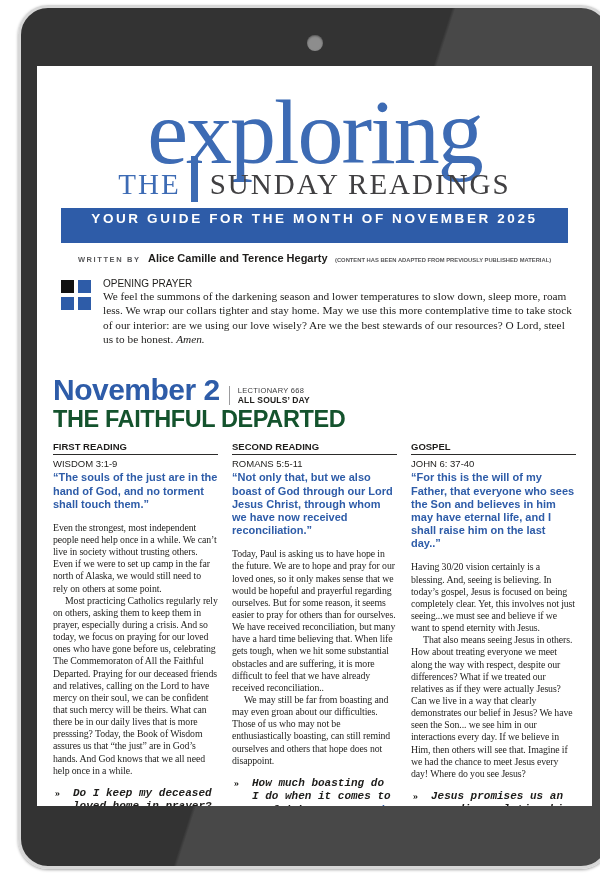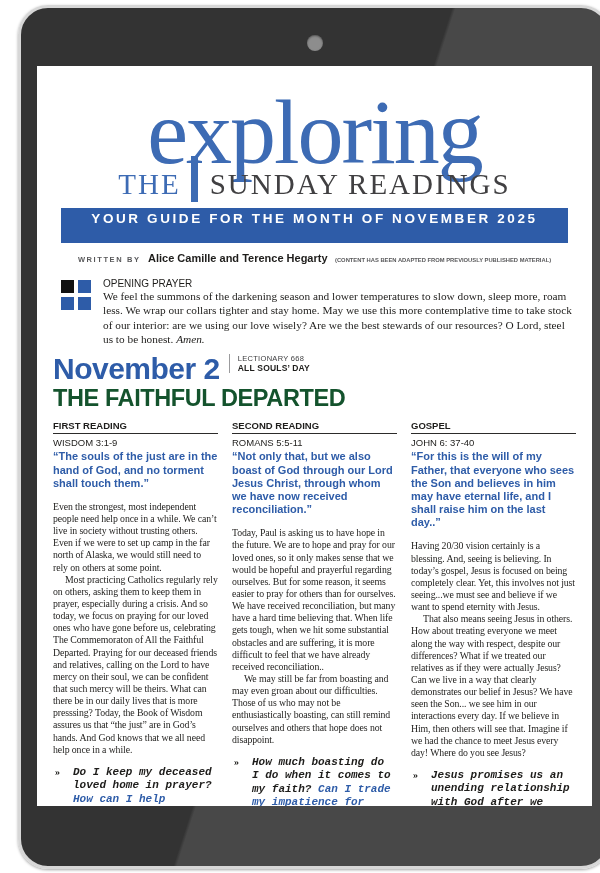--- a/index.html
+++ b/index.html
@@ -49,21 +49,21 @@
   .prayer-icon { flex:0 0 30px; display:grid; grid-template-columns:13px 13px;
                  grid-template-rows:13px 13px; gap:4px; margin-top:2px; }
   .sq { width:13px; height:13px; background:#2e5ca8; }
   .sq.k { background:#111111; }
   .prayer-title { font-size:10px; font-weight:normal; color:#1e1d1b; }
   .prayer-body { font-family:"Liberation Serif", serif; font-size:11.3px; line-height:1.28;
                  color:#1e1d1b; }
   .amen { font-style:italic; }
 
   
-  .dateline { display:flex; align-items:flex-start; margin:7px 0 0 0; }
+  .dateline { display:flex; align-items:flex-end; margin:28px 0 0 0; }
   .date { font-size:30px; font-weight:bold; color:#2e5ca8; letter-spacing:-0.5px; line-height:1; }
   .lect-stack { margin-left:9px; padding-left:8px; border-left:1px solid #9b9b9d; }
   .lect { font-size:7.5px; color:#3c3c3e; letter-spacing:.3px; }
   .feast { font-size:8.5px; font-weight:bold; color:#1e1d1b; letter-spacing:.2px; }
   .day-title { font-size:23.5px; font-weight:bold; color:#14532d; letter-spacing:-0.4px;
                margin-top:3px; line-height:1; }
 
   
   .cols { display:flex; gap:14px; margin-top:10px; }
   .col { flex:1 1 0; min-width:0; }
@@ -158,21 +158,21 @@
             <span class="q-mark">»</span>
             <span class="q-text"><span class="q-black">How much boasting do I do when it comes to my faith?</span><span class="q-blue">Can I trade my impatience for prayer?</span></span>
           </div>
         </div>
 
         <div class="col">
           <div class="col-head">GOSPEL</div>
           <div class="col-ref">JOHN 6: 37-40</div>
           <div class="col-quote">“For this is the will of my Father, that everyone who sees the Son and believes in him may have eternal life, and I shall raise him on the last day..”</div>
           <div class="col-body">
-            <p>Having 20/30 vision certainly is a blessing. And, seeing is believing. In today’s gospel, Jesus is focused on being completely clear. Yet, this involves not just seeing...we must see and believe if we want to spend eternity with Jesus.</p>
+            <p>Having 30/20 vision certainly is a blessing. And, seeing is believing. In today’s gospel, Jesus is focused on being completely clear. Yet, this involves not just seeing...we must see and believe if we want to spend eternity with Jesus.</p>
             <p>That also means seeing Jesus in others. How about treating everyone we meet along the way with respect, despite our differences? What if we treated our relatives as if they were actually Jesus? Can we live in a way that clearly demonstrates our belief in Jesus? We have seen the Son... we see him in our interactions every day. If we believe in Him, then others will see that. Imagine if we had the chance to meet Jesus every day! Where do you see Jesus?</p>
           </div>
           <div class="q">
             <span class="q-mark">»</span>
             <span class="q-text"><span class="q-black">Jesus promises us an unending relationship with God after we die.</span><span class="q-blue">For what else should the community of faith pray?</span></span>
           </div>
         </div>
 
       </div>
 

